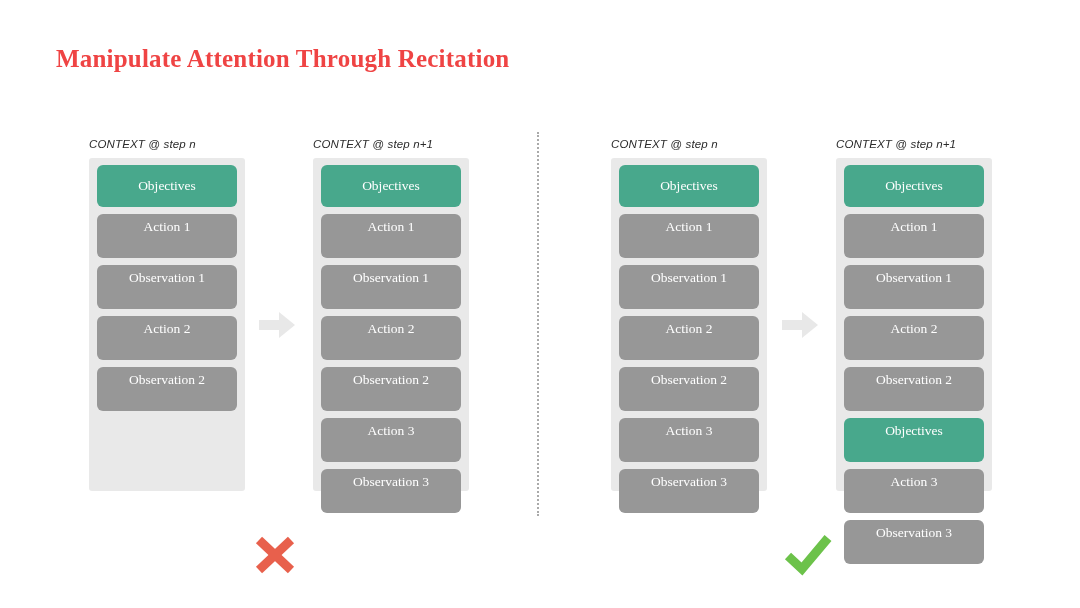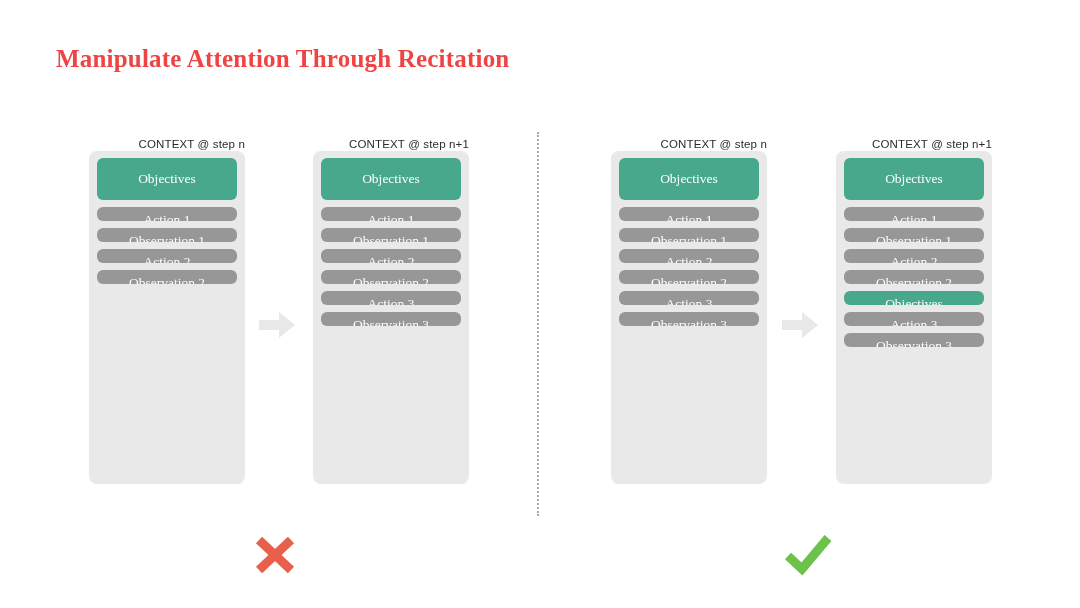--- a/index.html
+++ b/index.html
@@ -46,40 +46,41 @@
   
   .column {
     position: absolute;
     width: 156px;
     top: 138px;
   }
   .col-header {
     font-family: "Liberation Sans", sans-serif;
     font-size: 11.5px;
     color: #2b2b2b;
-    text-align: right;
+    text-align: left;
     letter-spacing: 0.15px;
     white-space: nowrap;
-    margin-bottom: 1px;
+    margin-bottom: 8px;
+    font-style: italic;
   }
   .context-box {
     background: #e9e9e9;
-    border-radius: 8px;
+    border-radius: 3px;
     height: 333px;
     padding: 7px 8px 0 8px;
     box-sizing: border-box;
   }
   .block {
     border-radius: 6px;
     background: #979797;
     color: #ffffff;
     font-family: "Liberation Serif", "DejaVu Serif", serif;
     font-size: 13.5px;
     text-align: center;
-    height: 14px;
+    height: 44px;
     line-height: 26px;
     margin-bottom: 7px;
     overflow: hidden;
     white-space: nowrap;
   }
   .block.objectives {
     background: #48a88c;
   }
   .block.tall {
     height: 42px;

